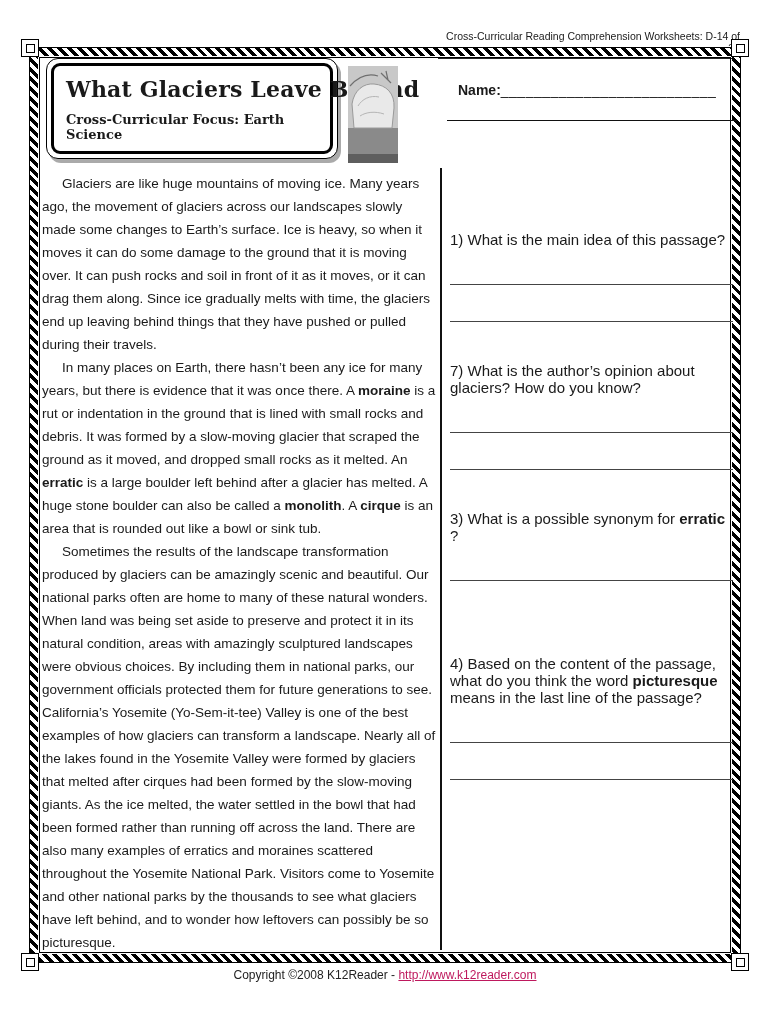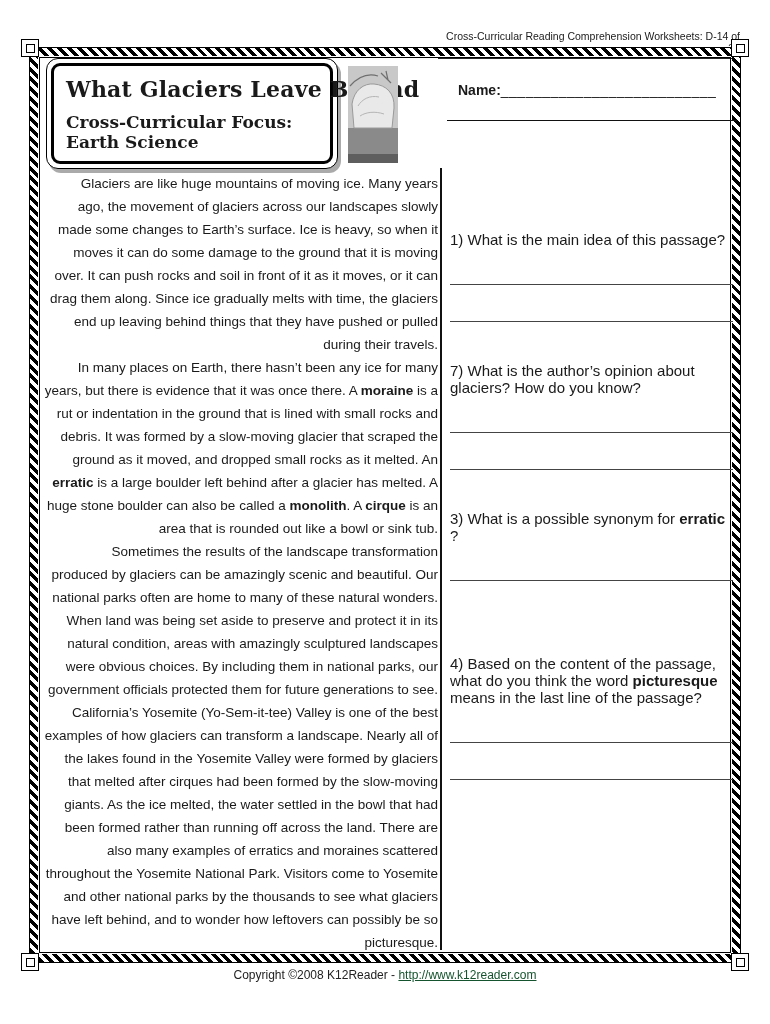--- a/index.html
+++ b/index.html
@@ -35,45 +35,45 @@
     background:#fff; border:1.5px solid #000; border-radius:12px; padding:4px;
     box-shadow:3px 4px 0 #aaa;
   }
   .title-box-inner { border:3px solid #000; border-radius:9px; padding:10px 12px 9px; }
   .title {
     font-family:"DejaVu Serif","Liberation Serif",serif; font-weight:bold;
     font-size:22px; letter-spacing:0.2px; white-space:nowrap;
   }
   .subtitle {
     font-family:"DejaVu Serif","Liberation Serif",serif; font-weight:bold;
-    font-size:17px; margin-top:10px;
+    font-size:13px; margin-top:10px;
   }
   
   .photo { position:absolute; left:348px; top:66px; width:50px; height:97px; }
   
   .name-row { position:absolute; left:452px; top:82px; width:286px; font-size:14px; white-space:nowrap;margin-left:6px; }
   .name-label { font-weight:bold; }
   .name-blank { letter-spacing:0.5px; }
   .top-divider { position:absolute; left:447px; top:120px; width:290px; border-top:1.5px solid #111; }
   .instructions {
     position:absolute; left:450px; top:130px; width:284px;
     font-weight:bold; font-size:12.5px; line-height:19px;
   }
   .questions { position:absolute; left:450px; top:231px; width:283px; font-size:15px; line-height:17px; }
   .question { margin-bottom:40px; }
   .question:nth-child(3) { margin-bottom:74px; }
   .answer-line { height:0; border-bottom:1px solid #444; margin-top:36px; }
   
   .v-divider { position:absolute; left:440px; top:168px; width:1.5px; height:782px; background:#111; }
   
   .passage { position:absolute; left:42px; top:172px; width:396px; font-size:13.5px; line-height:23px; }
-  .passage p { margin:0; text-indent:20px;text-align:right; }
+  .passage p { margin:0; text-indent:20px; }
   
   .footer { position:absolute; left:0; top:968px; width:770px; text-align:center; font-size:12px; color:#222; }
-  .footer a { color:#14532d; text-decoration:underline; }
+  .footer a { color:#be185d; text-decoration:underline; }
 </style>
 </head>
 <body>
 
 <div class="page">
 
   <div class="header-label">Cross-Curricular Reading Comprehension Worksheets: D-14 of 36</div>
 
   <div class="frame"></div>
   <div class="corner corner-tl"></div>

